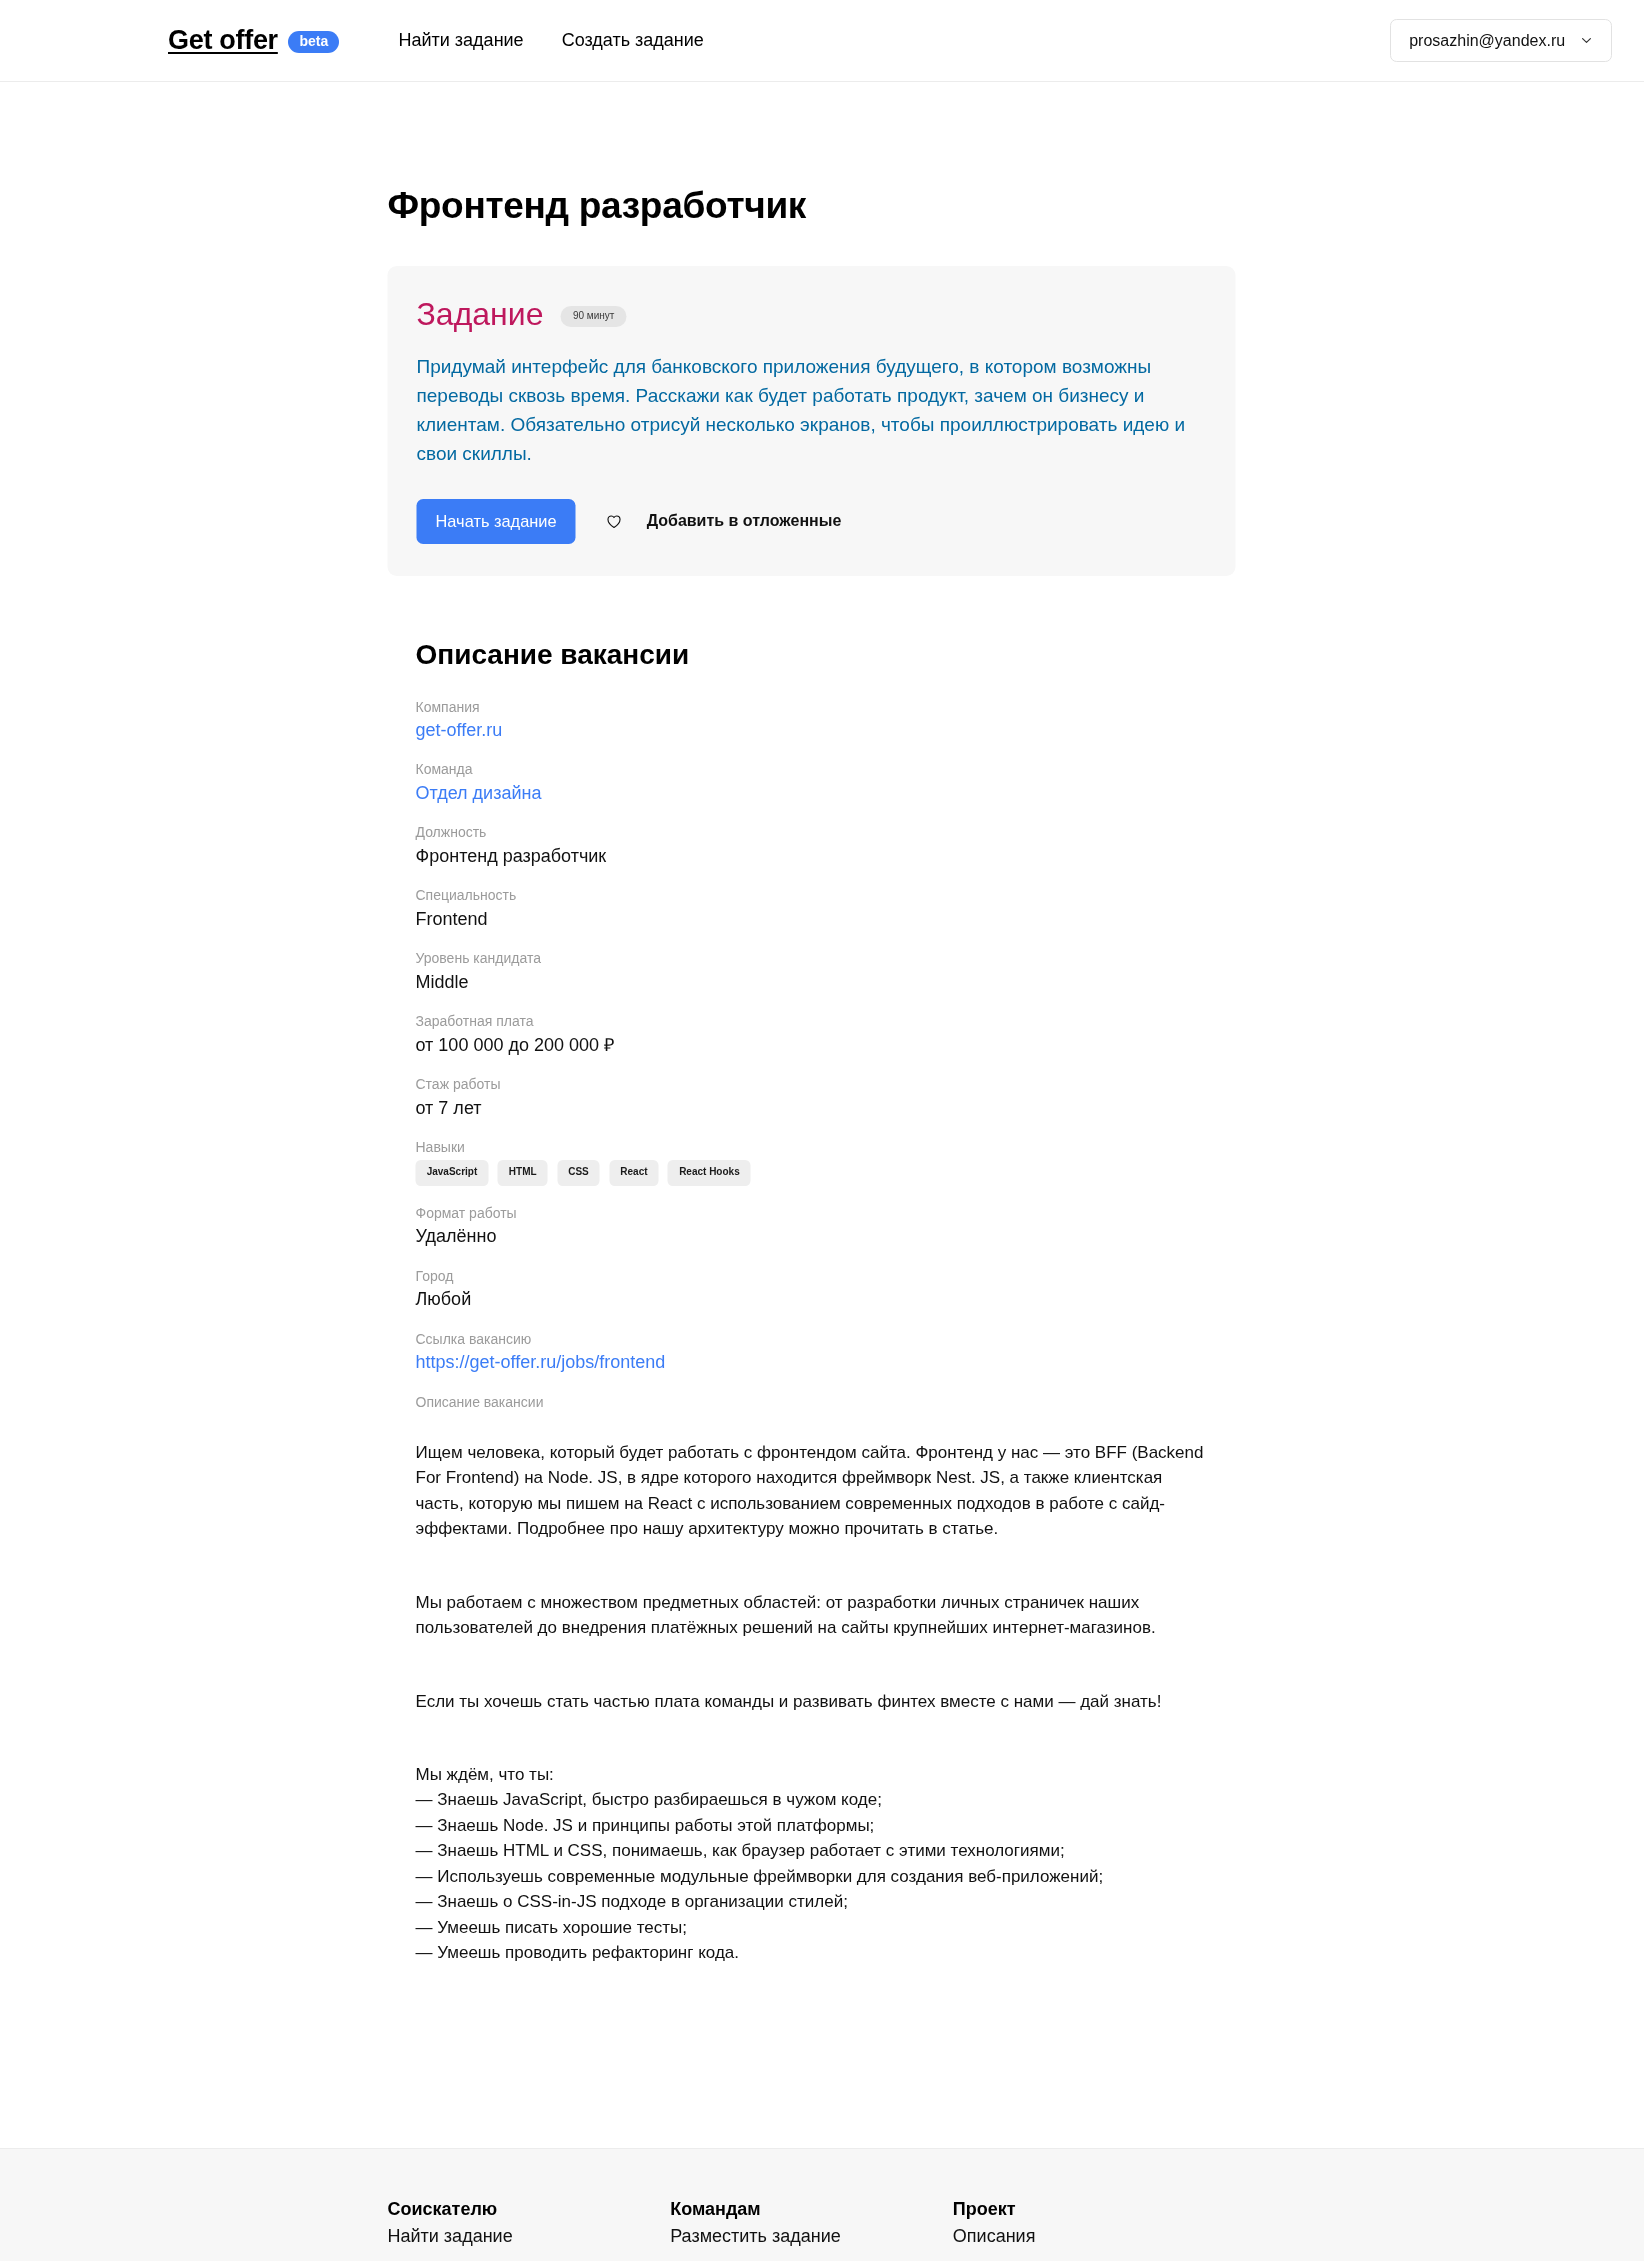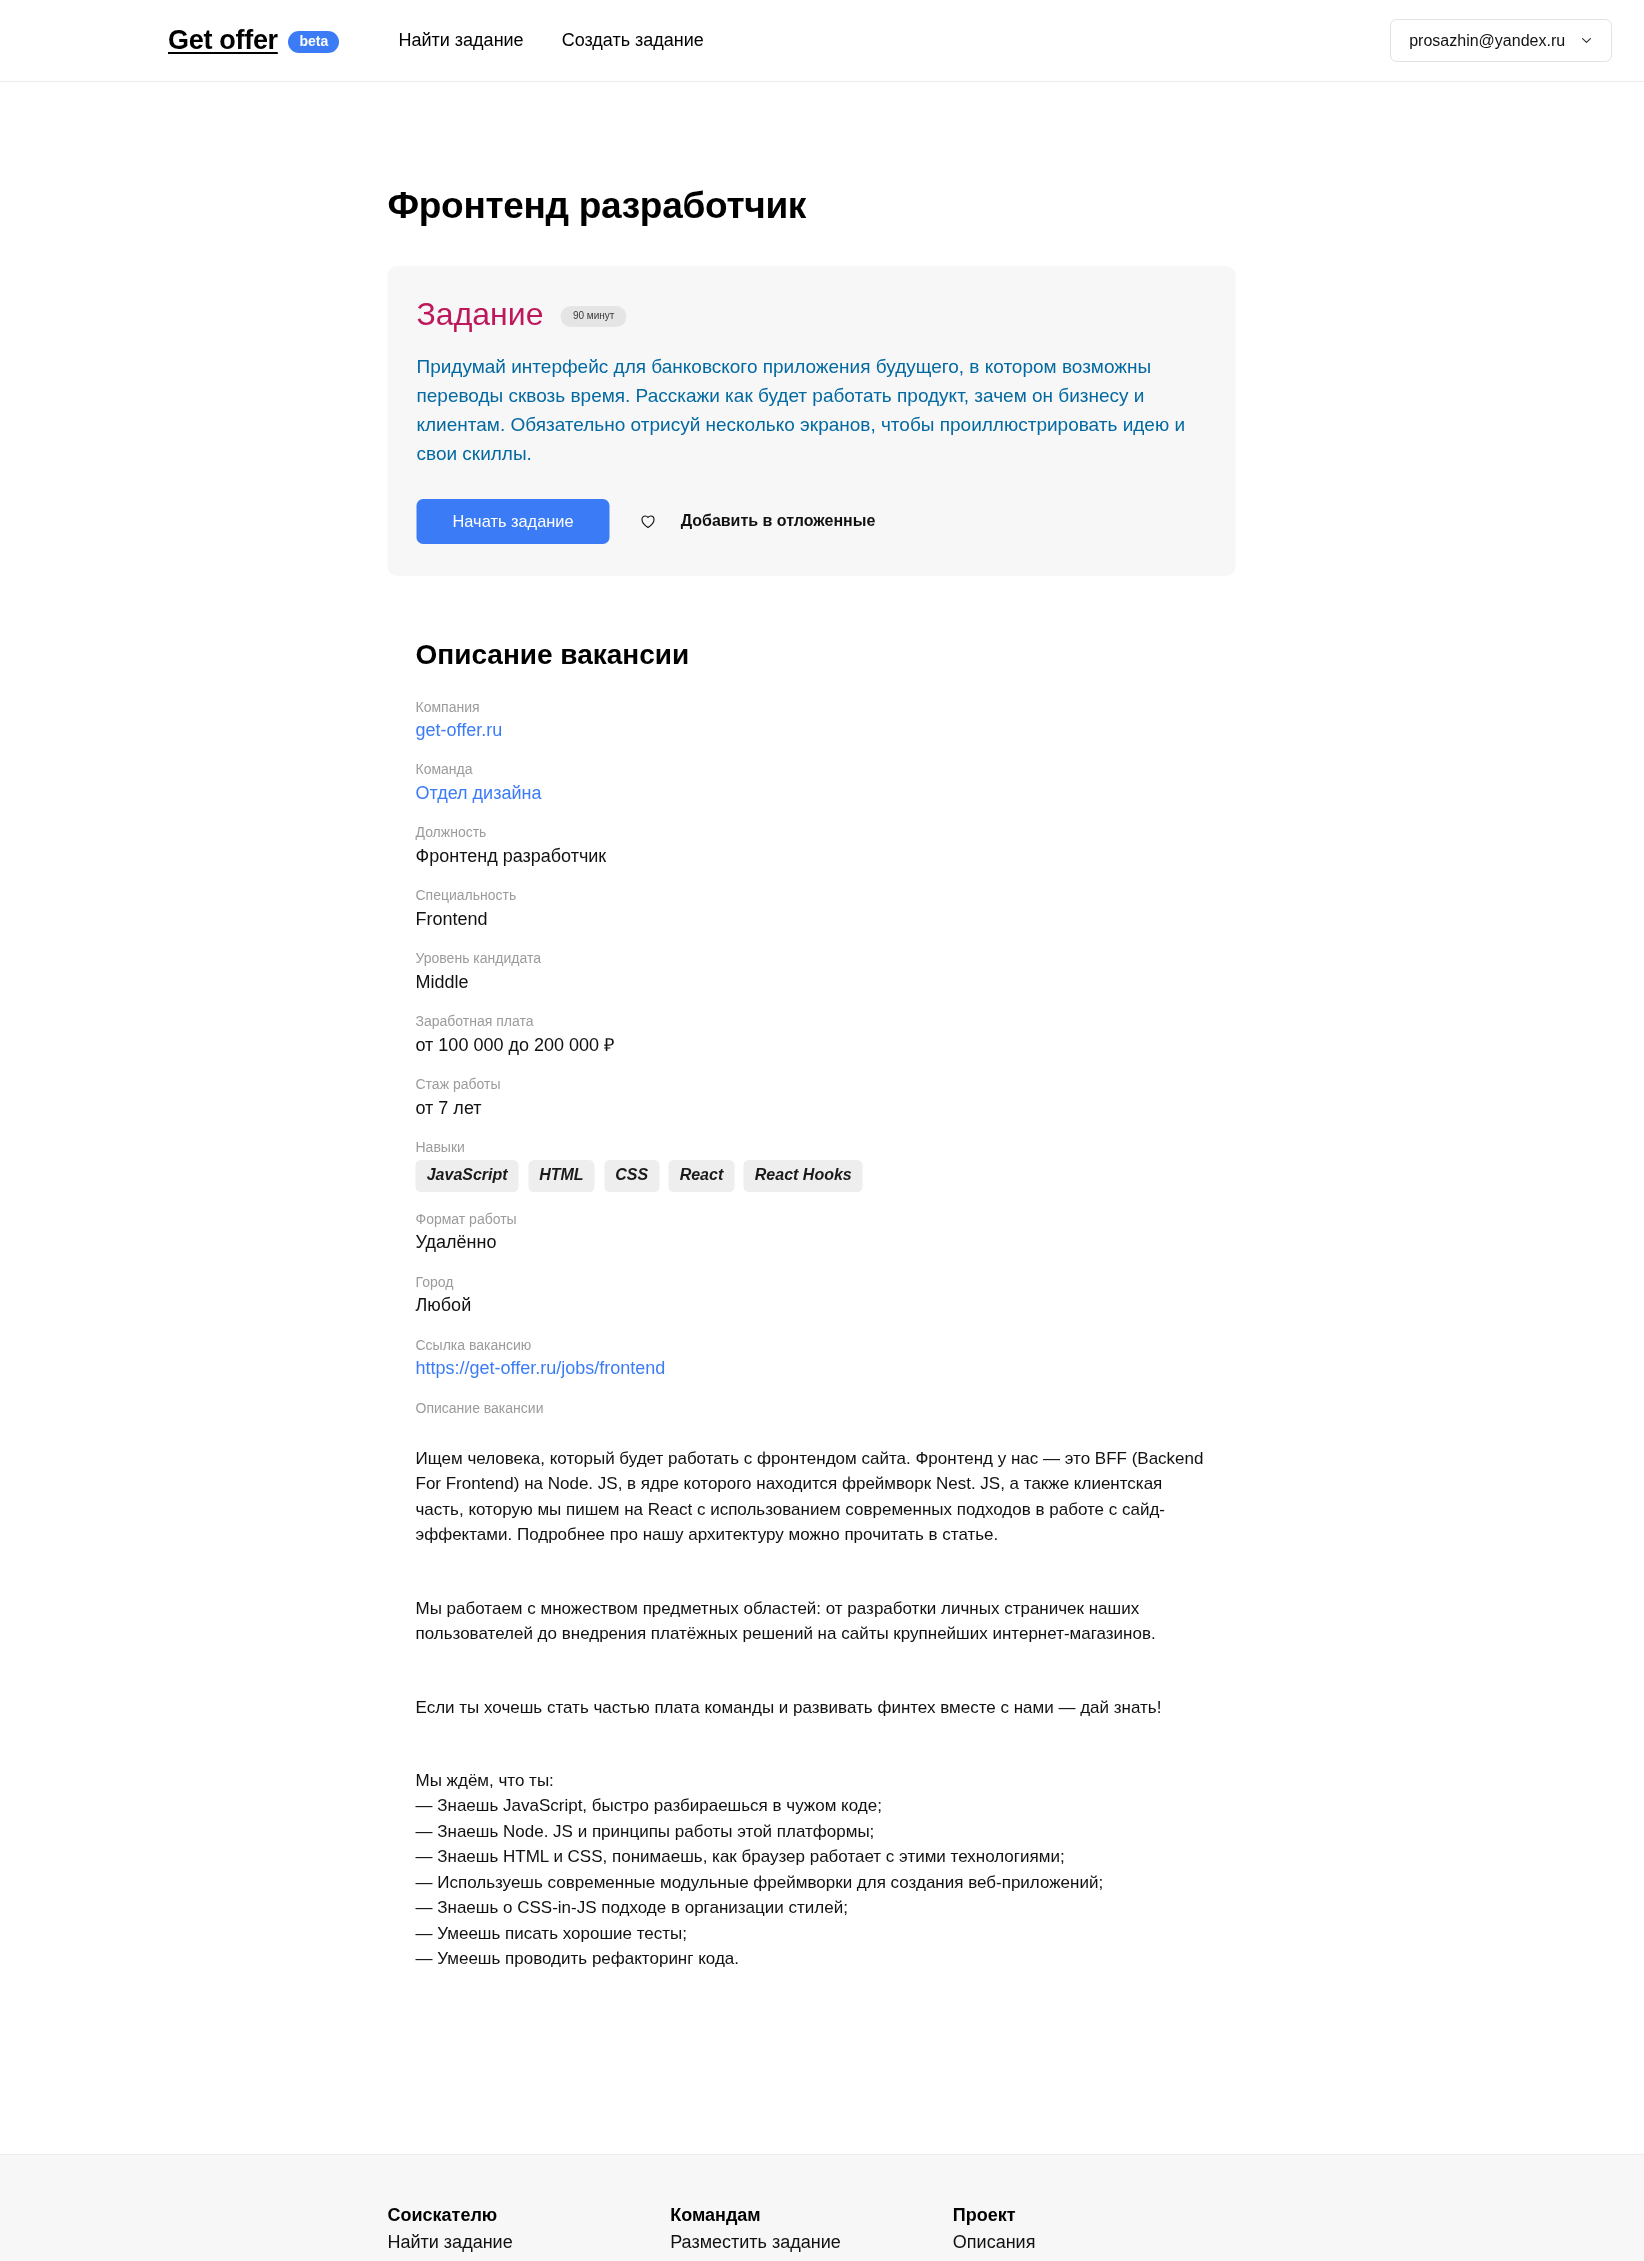--- a/index.html
+++ b/index.html
@@ -141,21 +141,21 @@
     display: flex;
     align-items: center;
     gap: 30px;
   }
   .btn-primary {
     background: #3b7cf6;
     color: #fff;
     font-size: 16.4px;
     border: none;
     border-radius: 6.6px;
-    padding: 13px 36px;
+    padding: 13px 19px;
     cursor: pointer;
     font-family: inherit;
     white-space: nowrap;
   }
   .btn-ghost {
     display: flex;
     align-items: center;
     gap: 24px;
     background: none;
     border: none;
@@ -192,27 +192,26 @@
 
   .skills {
     display: flex;
     flex-wrap: wrap;
     gap: 9.2px;
     margin-top: 3.3px;
   }
   .skill {
     background: #eeeeee;
     border-radius: 5.3px;
-    font-size: 16px;
+    font-size: 10px;
     font-weight: bold;
     color: #1a1a1a;
     padding: 7.2px 11.2px 8.6px;
     line-height: 1;
     white-space: nowrap;
-    font-style: italic;
   }
 
   .desc-block {
     font-size: 17px;
     line-height: 1.5;
     color: #111;
     max-width: 789px;
     white-space: pre-line;
     margin-top: 2.6px;
   }

